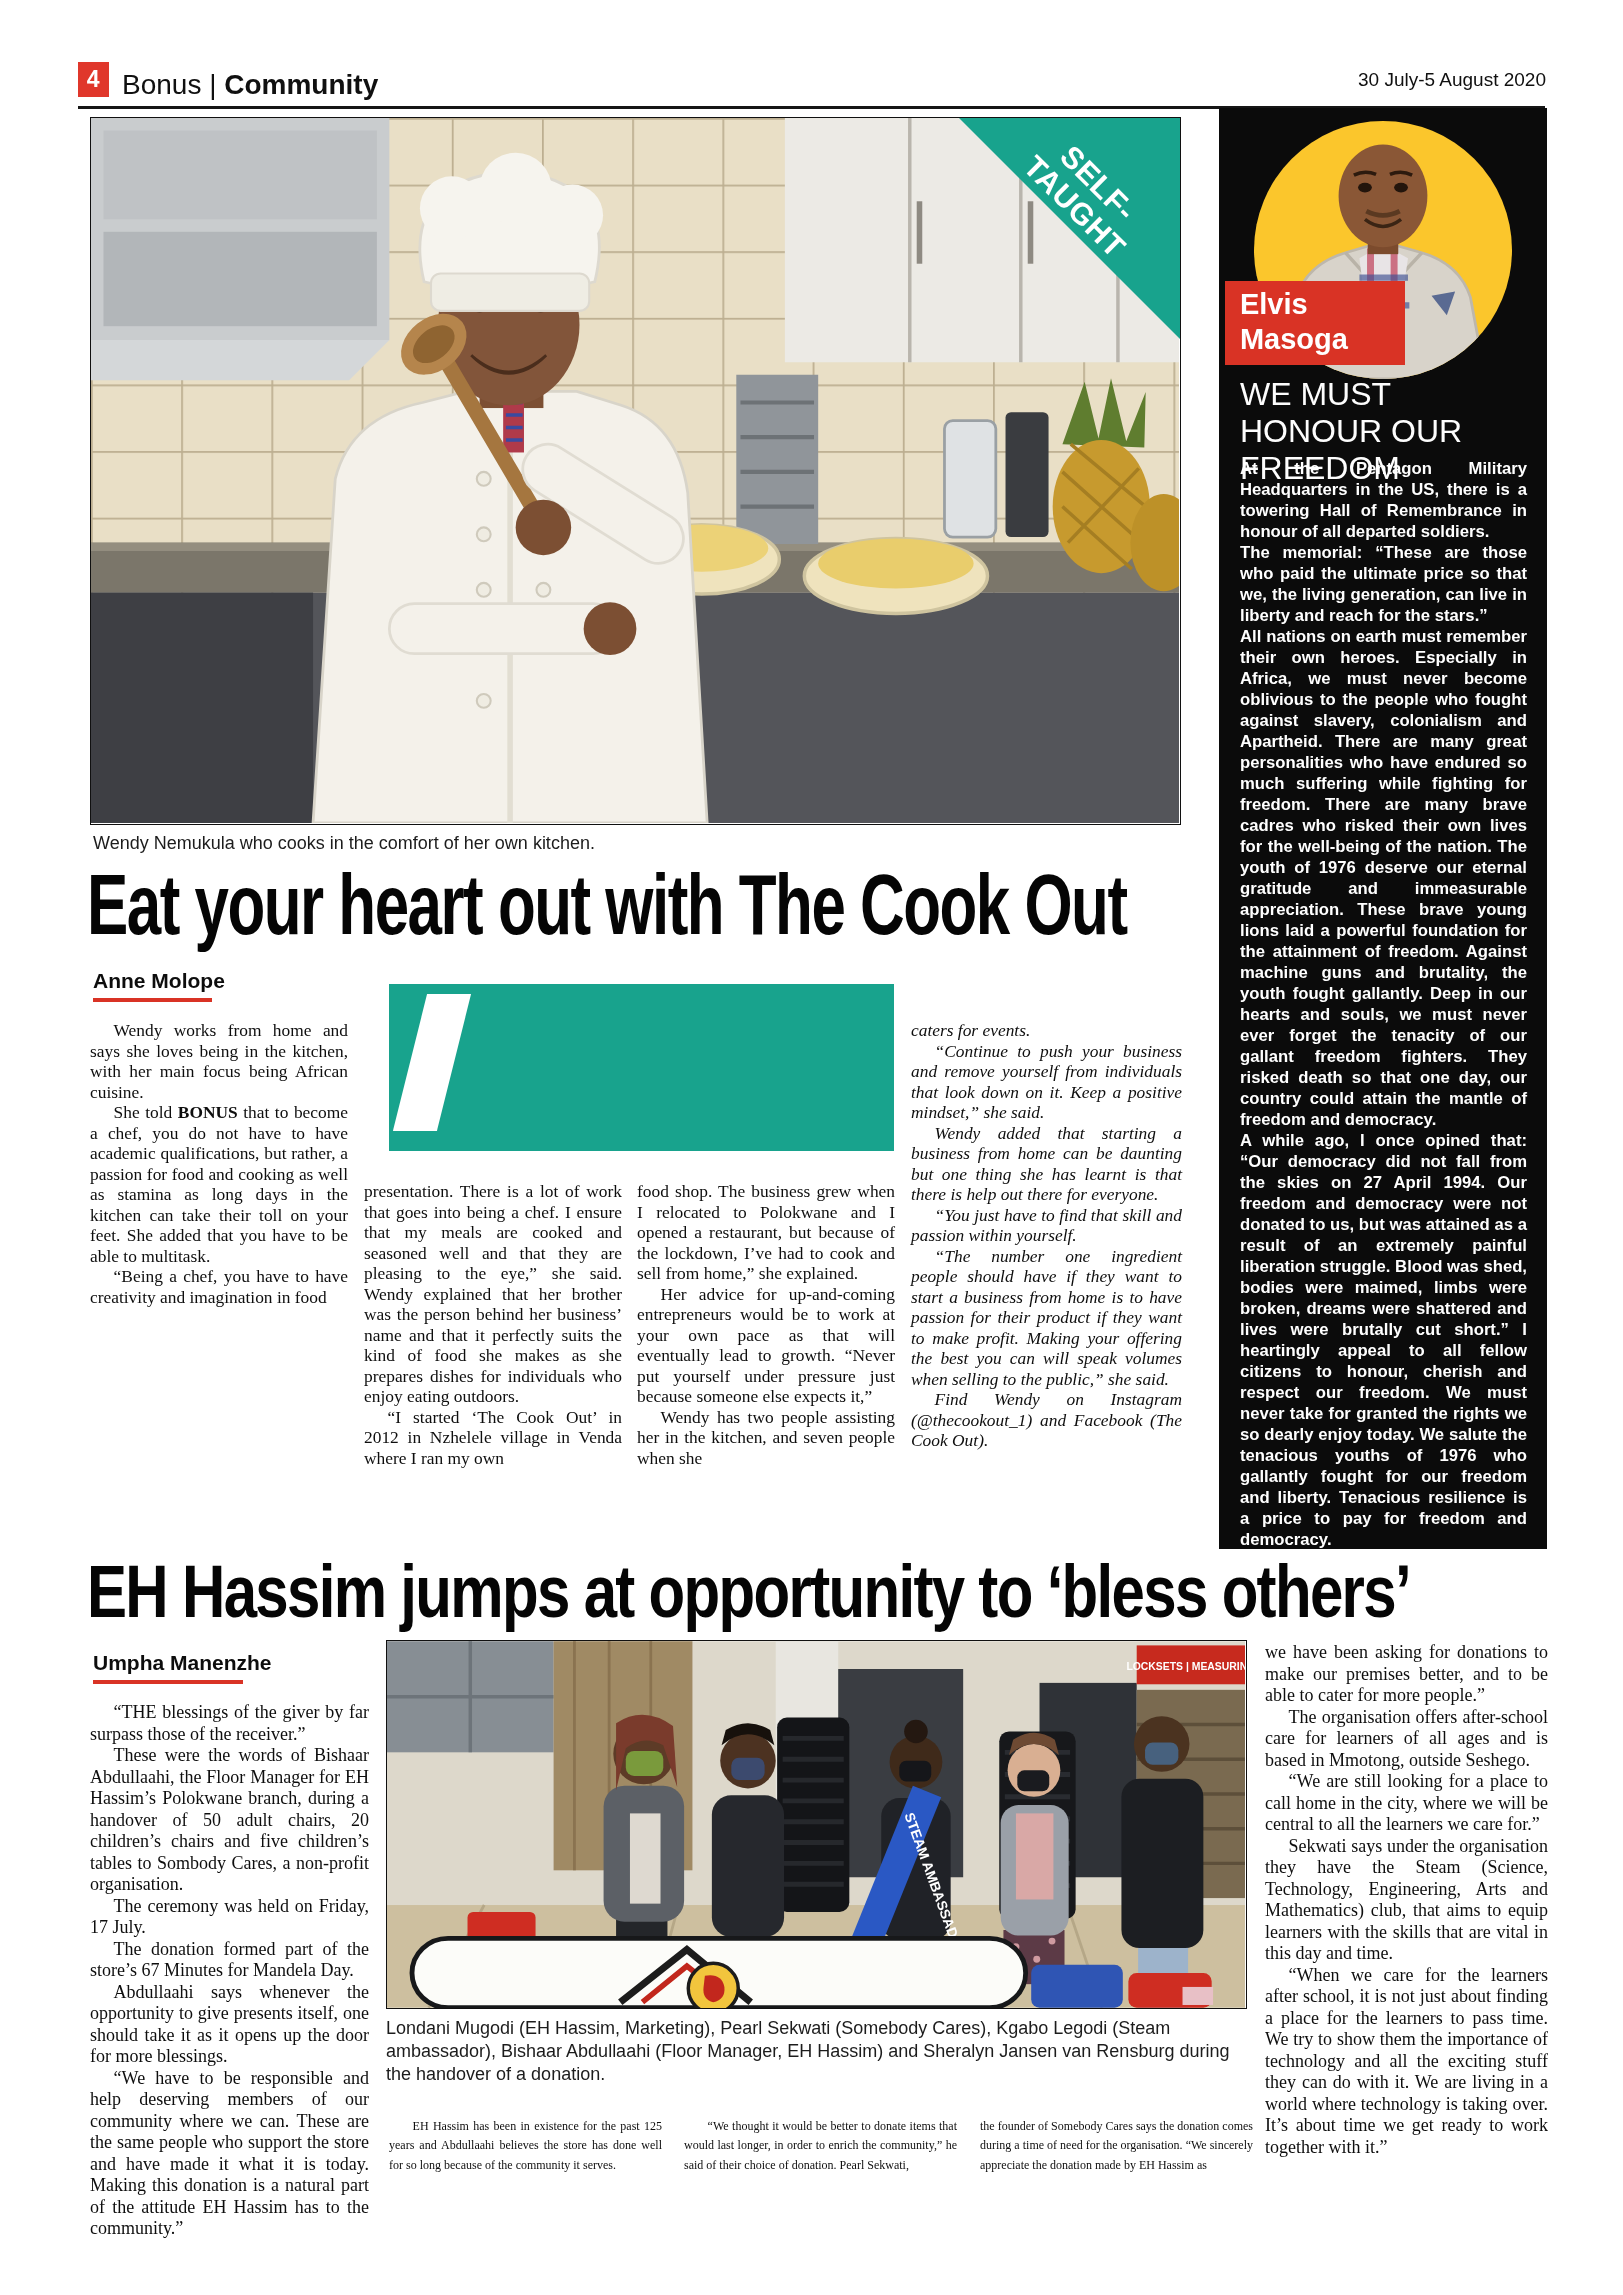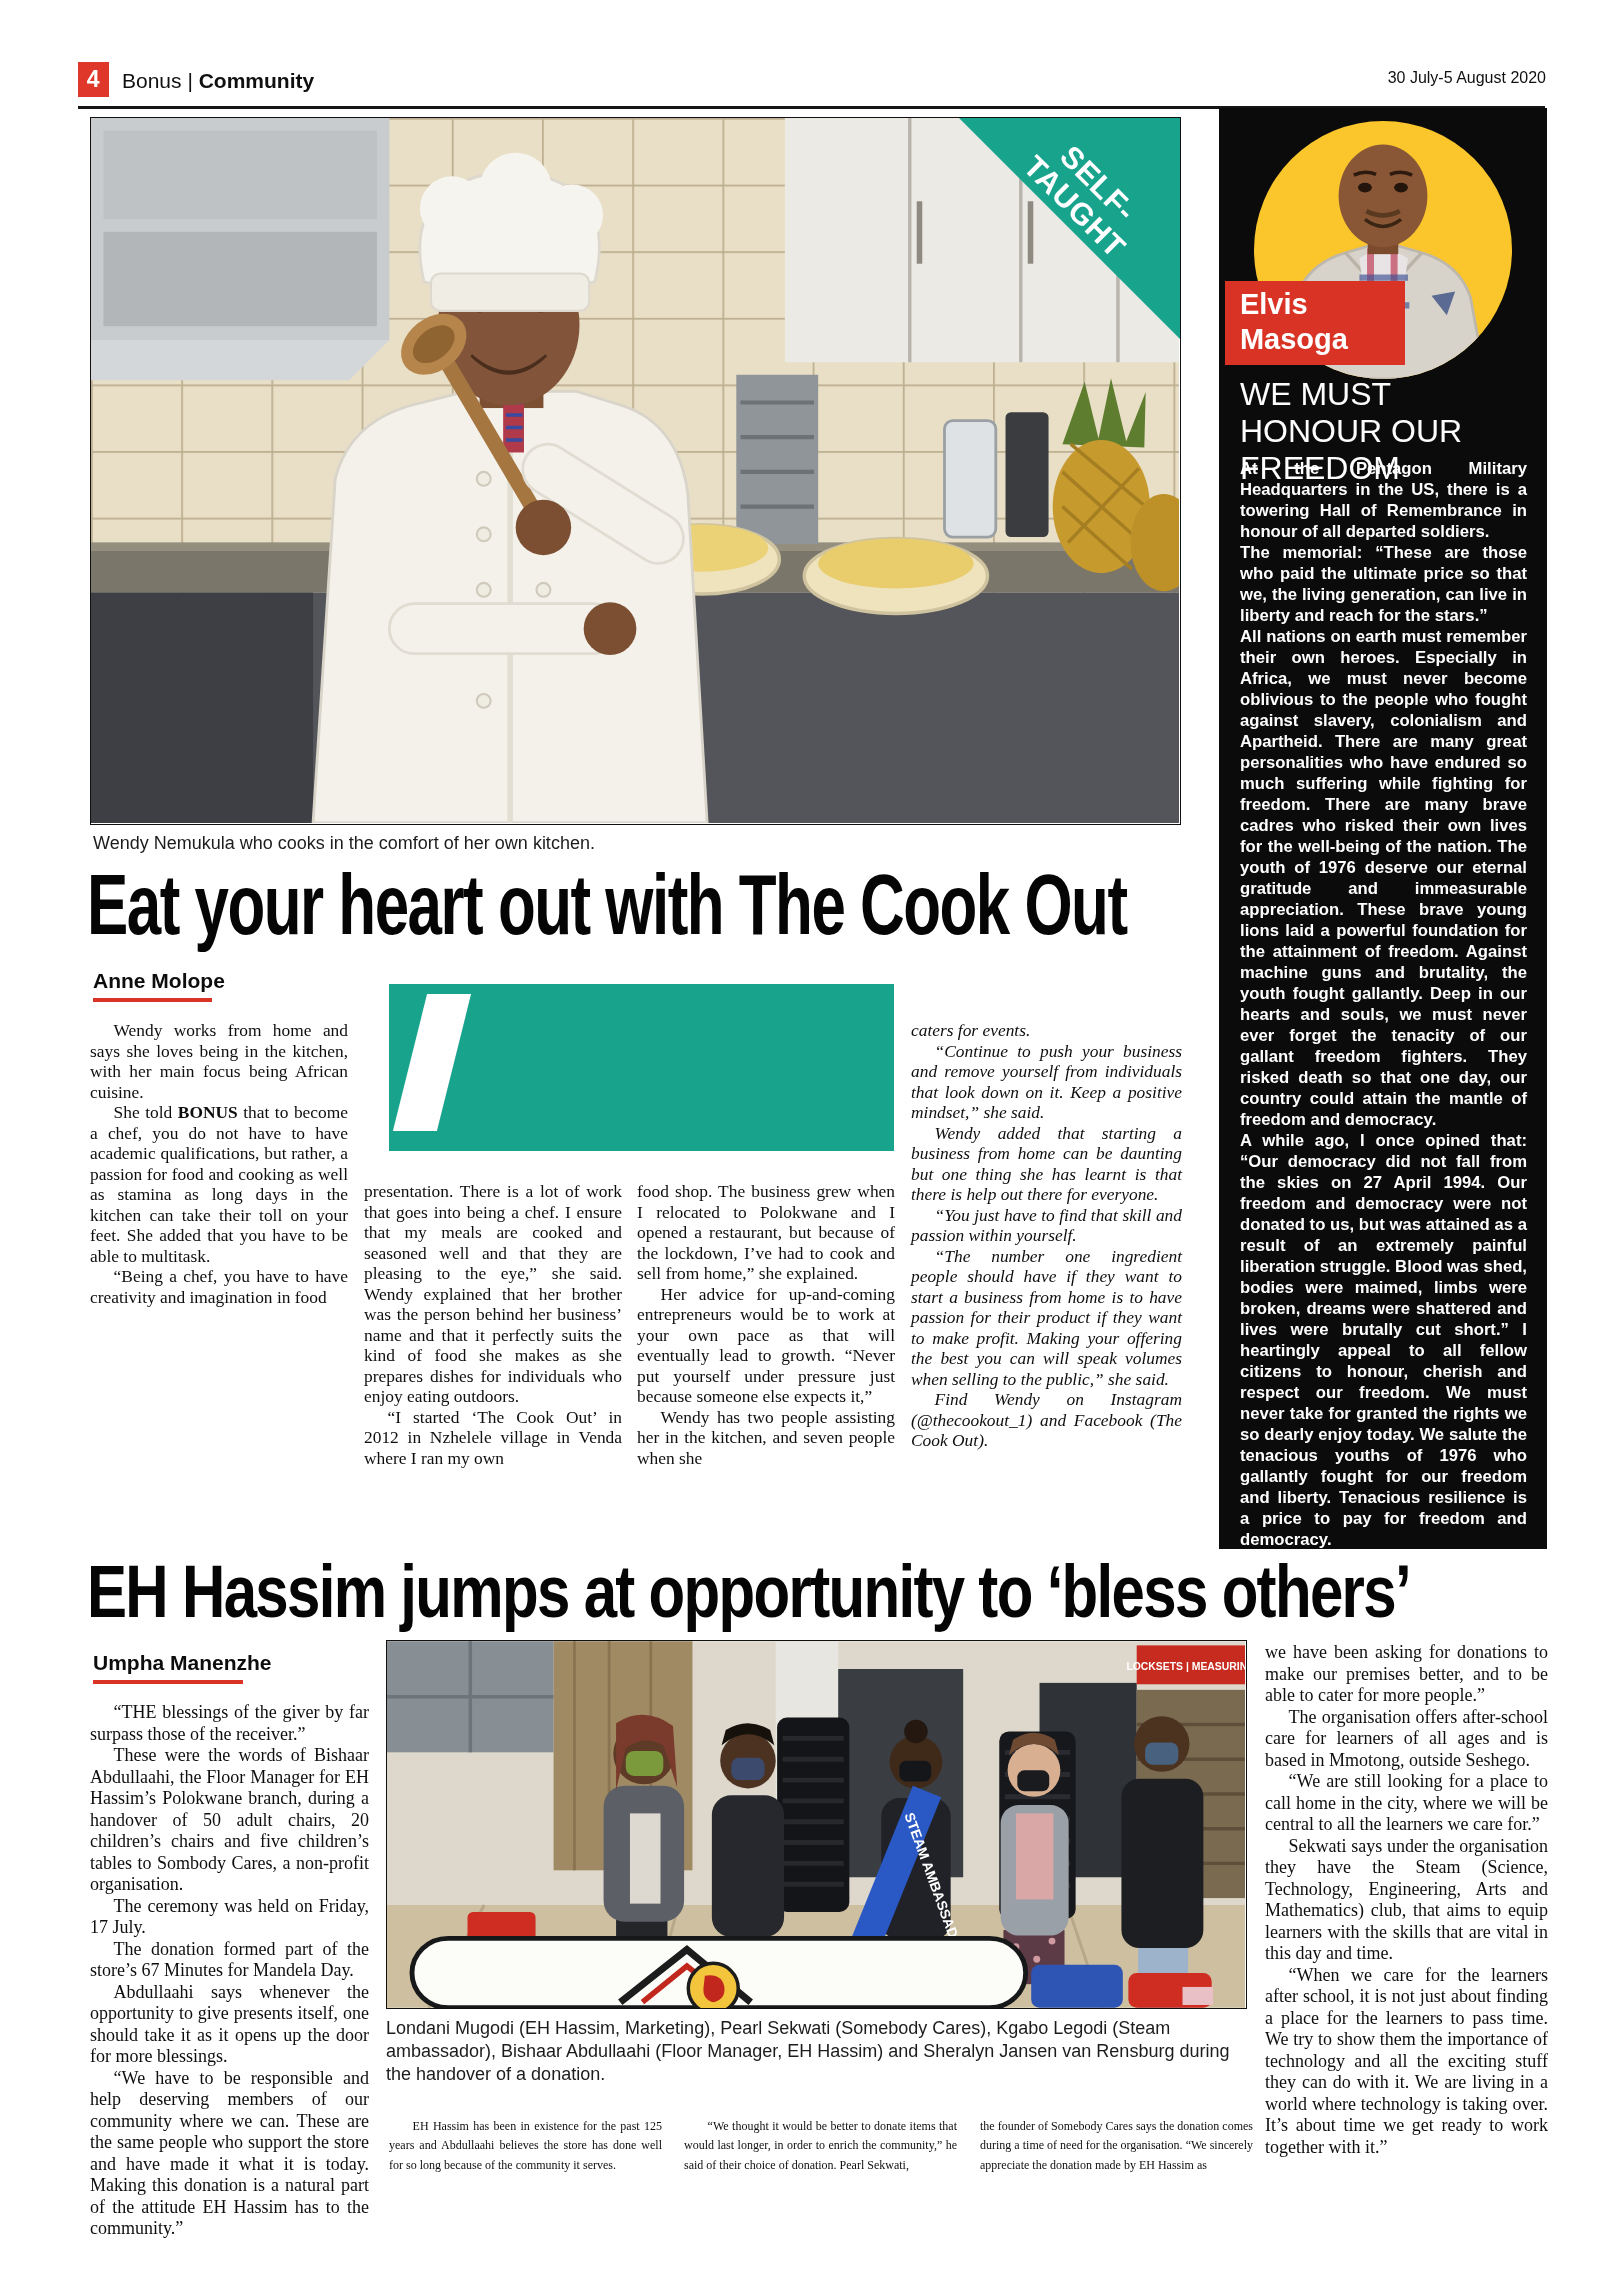--- a/index.html
+++ b/index.html
@@ -3,23 +3,23 @@
 <meta charset="utf-8">
 <style>
   html,body{margin:0;padding:0;background:#e8e8e8;}
   .page{position:relative;width:1624px;height:2295px;background:#ffffff;overflow:hidden;
         font-family:"Liberation Sans",sans-serif;color:#111;}
   .abs{position:absolute;}
 
   
   .hdr-num{left:78px;top:62px;width:30.5px;height:35px;background:#e0372b;color:#fff;
            font-size:23px;font-weight:bold;line-height:35px;text-align:center;}
-  .hdr-section{left:122px;top:69px;font-size:21px;color:#101010;}
+  .hdr-section{left:122px;top:69px;font-size:28px;color:#101010;}
   .hdr-section .bold{font-weight:bold;}
-  .hdr-date{right:78px;top:69px;font-size:16px;color:#101010;}
+  .hdr-date{right:78px;top:69px;font-size:19px;color:#101010;}
   .hdr-rule{left:78px;top:106px;width:1467px;height:2.8px;background:#161616;}
 
   
   .photo1{left:90px;top:117px;width:1091px;height:708px;border:1.4px solid #101010;box-sizing:border-box;overflow:hidden;}
   .banner{position:absolute;right:0;top:0;width:221px;height:221px;background:#18a38d;
           clip-path:polygon(0 0,100% 0,100% 100%);}
   .banner .txt{position:absolute;left:51px;top:44px;width:153px;transform:rotate(45deg);
           color:#fff;font-weight:bold;font-size:30.5px;line-height:33px;text-align:center;letter-spacing:0.7px;}
   .caption1{left:93px;top:833px;width:1083px;font-size:18px;color:#1c1c1c;}
 

